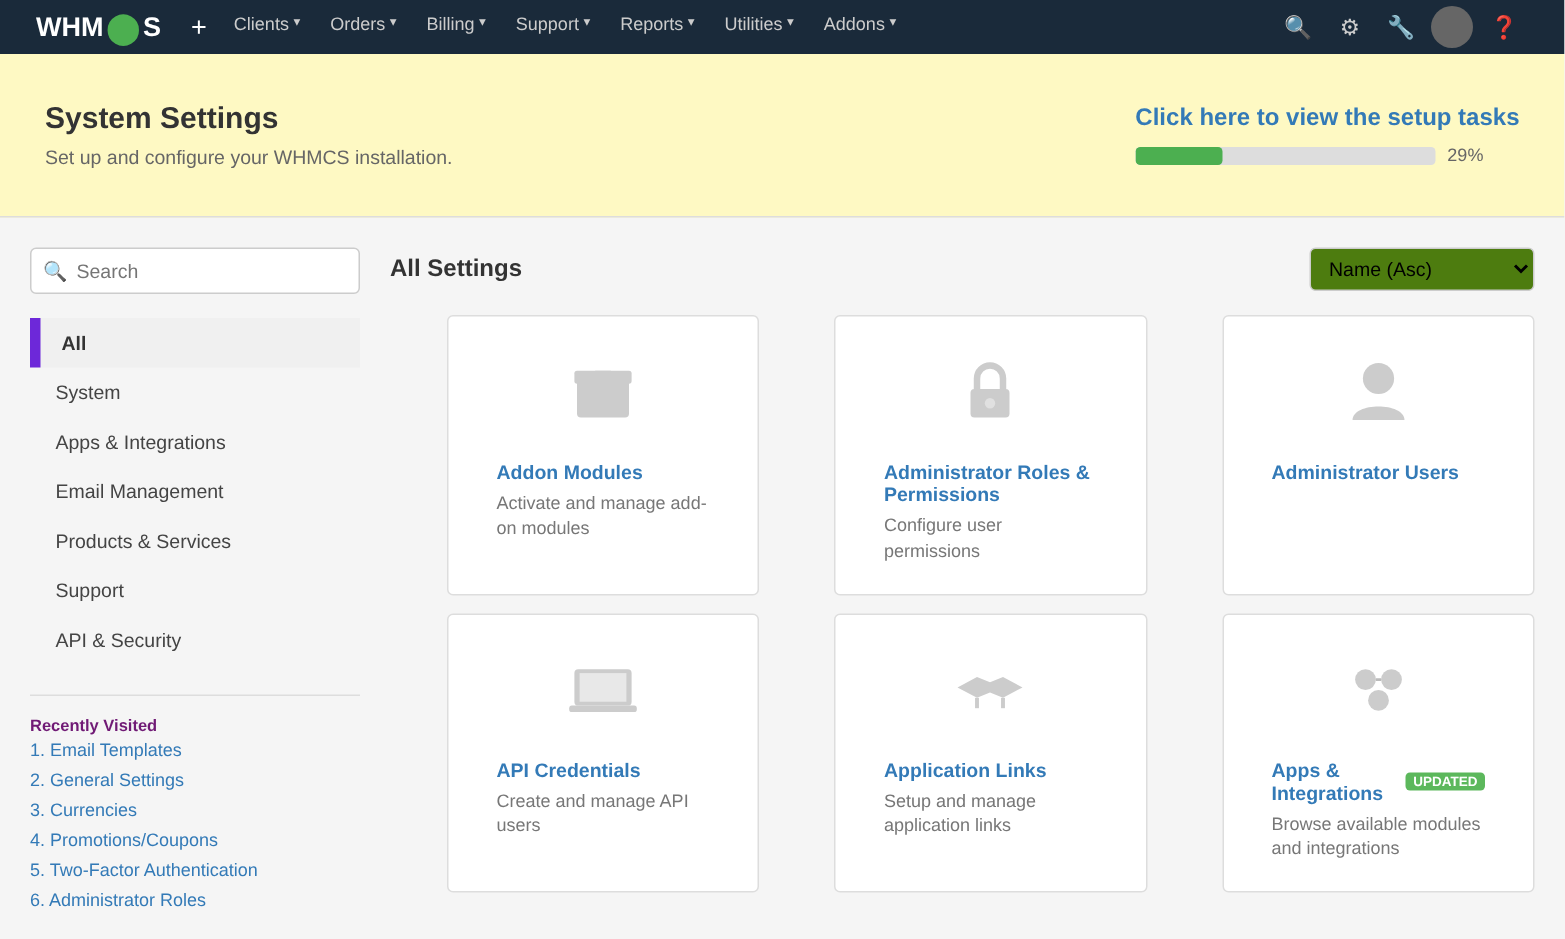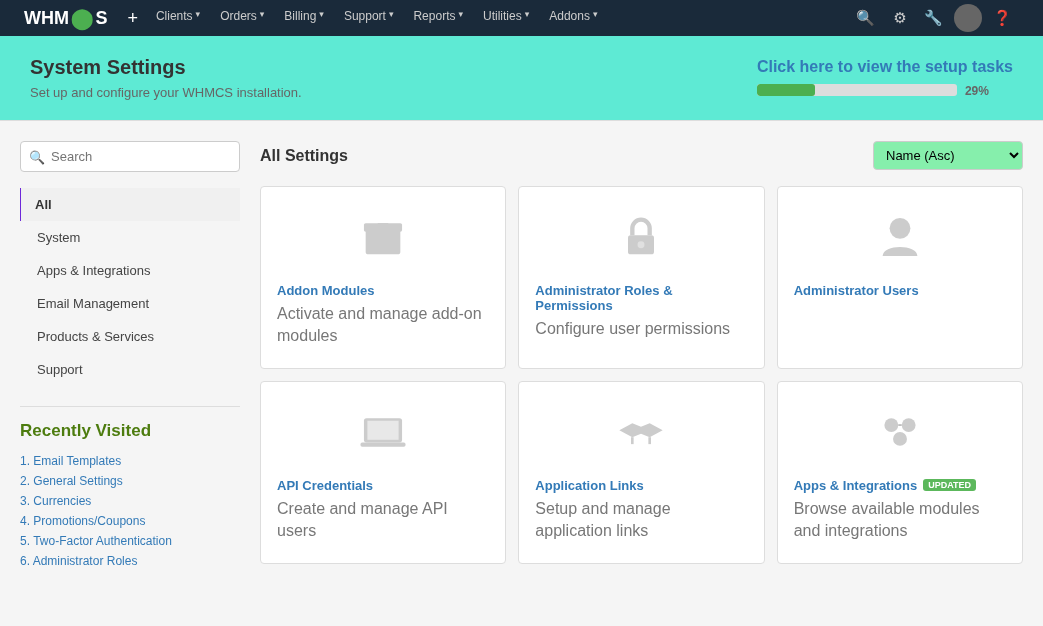--- a/index.html
+++ b/index.html
@@ -63,43 +63,42 @@
     .avatar-btn {
       width: 28px; height: 28px;
       border-radius: 50%;
       background: #666;
       border: none;
       cursor: pointer;
     }
 
     
     .banner {
-      background: #5eead4;
+      background: #fef9c3;
       border-bottom: 1px solid #ddd;
-      padding: 20px 30px;
+      padding: 32px 30px;
       display: flex;
       align-items: center;
       justify-content: space-between;
     }
     .banner-left h1 { font-size: 20px; font-weight: 600; color: #333; margin-bottom: 6px; }
     .banner-left p { font-size: 13px; color: #666; text-align: right; }
     .banner-right { text-align: right; }
     .setup-link {
       color: #337ab7;
       font-size: 16px;
       font-weight: bold;
       text-decoration: none;
       display: block;
       margin-bottom: 8px;
     }
     .progress-bar-wrap {
       display: flex;
-      align-items: flex-start;
+      align-items: flex-end;
       gap: 8px;
-      font-weight: bold;
     }
     .progress-bar-bg {
       width: 200px;
       height: 12px;
       background: #ddd;
       border-radius: 3px;
       overflow: hidden;
     }
     .progress-bar-fill {
       height: 100%;
@@ -144,34 +143,34 @@
     .sidebar-nav { list-style: none; }
     .sidebar-nav li {
       padding: 9px 14px;
       cursor: pointer;
       font-size: 13px;
       color: #444;
       border-left: 3px solid transparent;
     }
     .sidebar-nav li.active {
       background: #f0f0f0;
-      border-left: 1px solid #6d28d9;
+      border-left: 7px solid #6d28d9;
       font-weight: 600;
       color: #333;
     }
     .recently-visited {
       margin-top: 20px;
       padding-top: 14px;
       border-top: 1px solid #ddd;
     }
     .recently-visited h3 {
-      font-size: 17px;
+      font-size: 11px;
       font-weight: 700;
-      color: #4d7c0f;
-      margin-bottom: 10px;
+      color: #701a75;
+      margin-bottom: 0;
     }
     .recently-visited ol {
       list-style: none;
       padding: 0;
     }
     .recently-visited ol li {
       font-size: 12px;
       color: #337ab7;
       padding: 3px 0;
       cursor: pointer;
@@ -186,58 +185,59 @@
       align-items: center;
       justify-content: space-between;
       margin-bottom: 16px;
     }
     .content-header h2 { font-size: 16px; font-weight: 600; color: #333; }
     .sort-select {
       padding: 5px 8px;
       border: 1px solid #ccc;
       border-radius: 4px;
       font-size: 13px;
-      background: #86efac;
+      background: #4d7c0f;
       cursor: pointer;
       min-width: 150px;
     }
 
     
     .card-grid {
       display: grid;
       grid-template-columns: repeat(3, 1fr);
       gap: 12px;
     }
     .card {
       background: white;
       border: 1px solid #ddd;
       border-radius: 4px;
-      padding: 20px 16px 20px;
+      padding: 20px 32px 20px;
       cursor: pointer;
       transition: box-shadow 0.15s;
       display: flex;
       flex-direction: column;
       align-items: flex-start;
+      margin-left: 38px;
     }
     .card-icon-area {
       width: 100%;
       display: flex;
       justify-content: center;
       margin-bottom: 16px;
       height: 60px;
       align-items: center;
     }
     .card-title {
       font-size: 13px;
       font-weight: 700;
       color: #337ab7;
       margin-bottom: 5px;
     }
     .card-desc {
-      font-size: 16px;
+      font-size: 12px;
       color: #777;
       line-height: 1.4;
     }
     .badge-updated {
       display: inline-block;
       background: #5cb85c;
       color: white;
       font-size: 9px;
       font-weight: bold;
       padding: 1px 5px;
@@ -318,20 +318,21 @@
       <span class="search-icon-inline">🔍</span>
       <input type="text" placeholder="Search" style="">
     </div>
     <ul class="sidebar-nav">
       <li class="active">All</li>
       <li>System</li>
       <li>Apps &amp; Integrations</li>
       <li>Email Management</li>
       <li>Products &amp; Services</li>
       <li>Support</li>
+      <li>API &amp; Security</li>
     </ul>
     <div class="recently-visited">
       <h3>Recently Visited</h3>
       <ol>
         <li>1. <span>Email Templates</span></li>
         <li>2. <span>General Settings</span></li>
         <li>3. <span>Currencies</span></li>
         <li>4. <span>Promotions/Coupons</span></li>
         <li>5. <span>Two-Factor Authentication</span></li>
         <li>6. <span>Administrator Roles</span></li>

